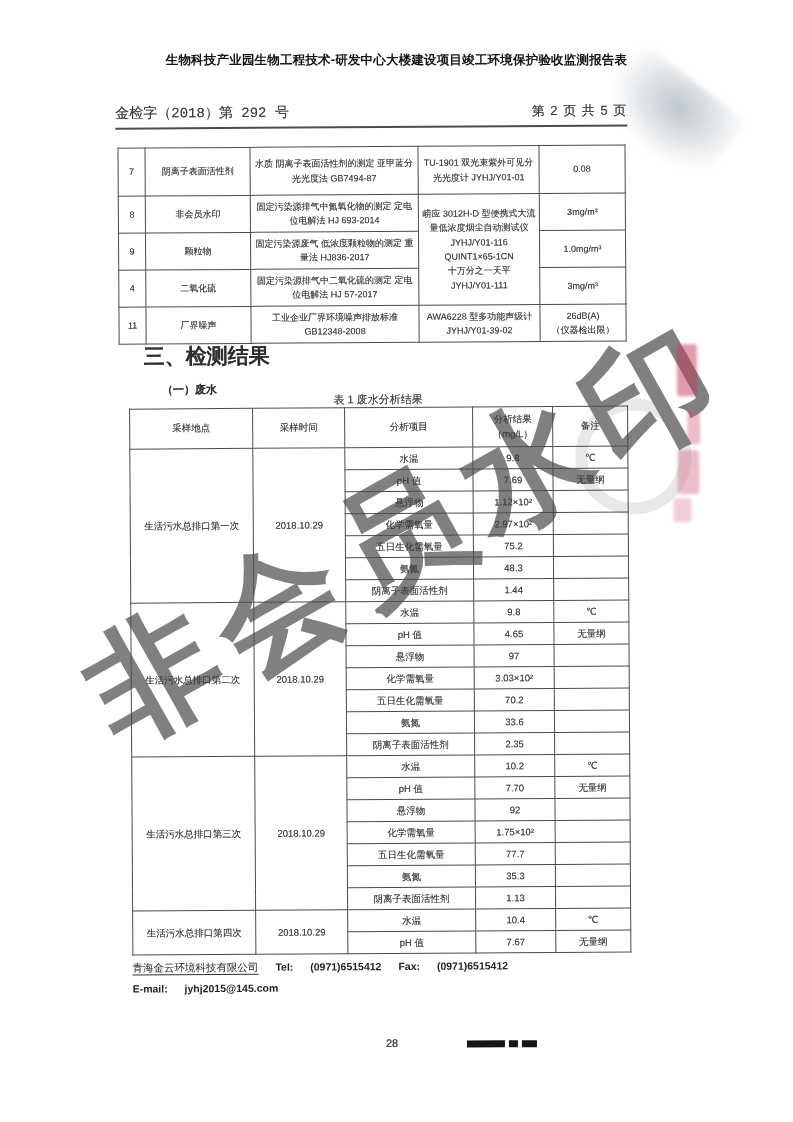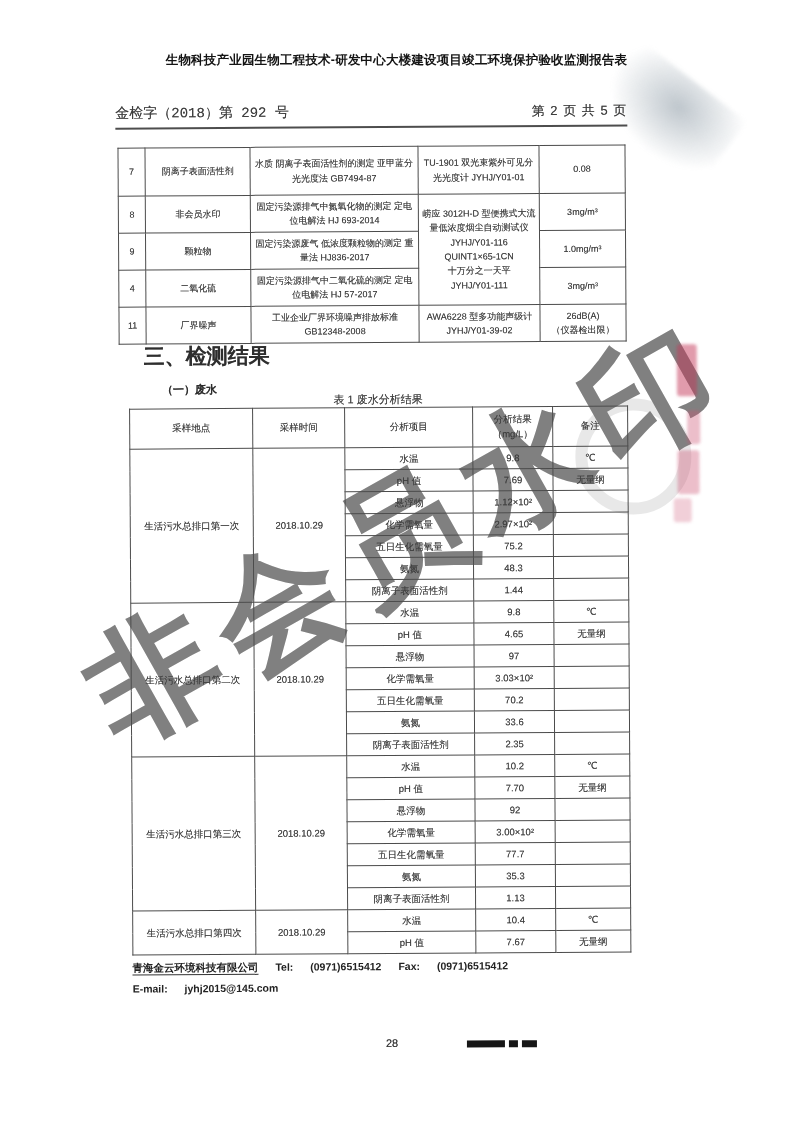--- a/index.html
+++ b/index.html
@@ -55,21 +55,21 @@
   .t2{position:absolute;left:130px;top:407px;width:498px;font-size:9.5px;line-height:1.4;}
   .t2 .c-loc{width:123px;}.t2 .c-time{width:92px;}.t2 .c-item{width:128px;}
   .t2 .c-res{width:80px;}.t2 .c-note{width:75px;}
   .t2 tr{height:22px;}
   .t2 tr.hdr{height:40px;}
   .t2 .hdr td{line-height:1.5;}
 
   
   .footer{position:absolute;left:130px;top:960px;font-size:10.5px;color:#222;
     text-shadow:none;font-weight:600;}
-  .footer .company{font-weight:bold;border-bottom:1.2px solid #333;padding-bottom:1px;}
+  .footer .company{font-weight:normal;border-bottom:1.2px solid #333;padding-bottom:1px;}
   .footer .row2{margin-top:7px;font-weight:600;}
   .footer .gap{display:inline-block;width:14px;}
 
   .page-num{position:absolute;left:383px;top:1037px;font-size:11px;color:#333;}
   .redaction{position:absolute;top:1041px;left:464px;display:flex;gap:4px;align-items:center;}
   .redaction .bar{height:7px;background:#161616;}
   .redaction .bar.w1{width:38px;}.redaction .bar.w2{width:9px;}.redaction .bar.w3{width:15px;}
 </style>
 </head>
 <body>
@@ -257,21 +257,21 @@
           <td>7.70</td>
           <td>无量纲</td>
         </tr>
     <tr>
           <td>悬浮物</td>
           <td>92</td>
           <td></td>
         </tr>
     <tr>
           <td>化学需氧量</td>
-          <td>3.00×10²</td>
+          <td>1.75×10²</td>
           <td></td>
         </tr>
     <tr>
           <td>五日生化需氧量</td>
           <td>77.7</td>
           <td></td>
         </tr>
     <tr>
           <td>氨氮</td>
           <td>35.3</td>

